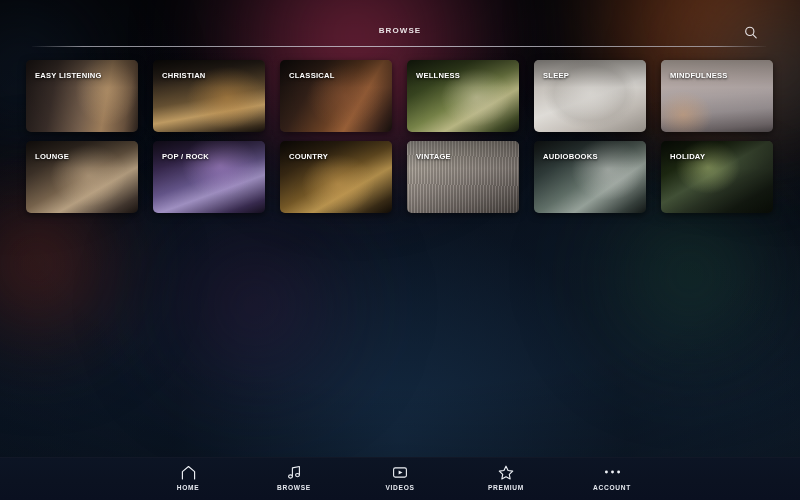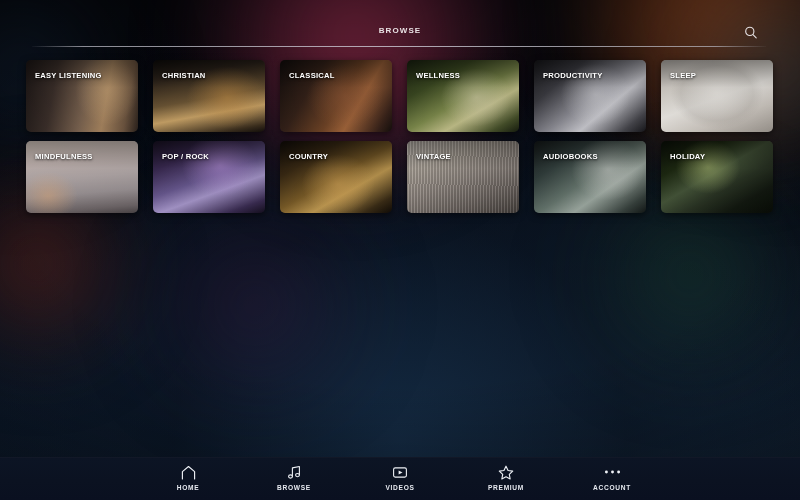--- a/index.html
+++ b/index.html
@@ -225,33 +225,33 @@
         <div class="card-art art-classical"></div>
         <div class="card-scrim"></div>
         <div class="card-label">CLASSICAL</div>
       </div>
       <div class="card">
         <div class="card-art art-wellness"></div>
         <div class="card-scrim"></div>
         <div class="card-label">WELLNESS</div>
       </div>
       <div class="card">
-        <div class="card-art art-productivity"></div>
-        <div class="card-scrim"></div>
-        <div class="card-label">PRODUCTIVITY</div>
-      </div>
-      <div class="card">
         <div class="card-art art-sleep"></div>
         <div class="card-scrim"></div>
         <div class="card-label">SLEEP</div>
       </div>
       <div class="card">
         <div class="card-art art-meditation"></div>
         <div class="card-scrim"></div>
         <div class="card-label">MINDFULNESS</div>
+      </div>
+      <div class="card">
+        <div class="card-art art-lounge"></div>
+        <div class="card-scrim"></div>
+        <div class="card-label">LOUNGE</div>
       </div>
       <div class="card">
         <div class="card-art art-pop-rock"></div>
         <div class="card-scrim"></div>
         <div class="card-label">POP / ROCK</div>
       </div>
       <div class="card">
         <div class="card-art art-country"></div>
         <div class="card-scrim"></div>
         <div class="card-label">COUNTRY</div>

